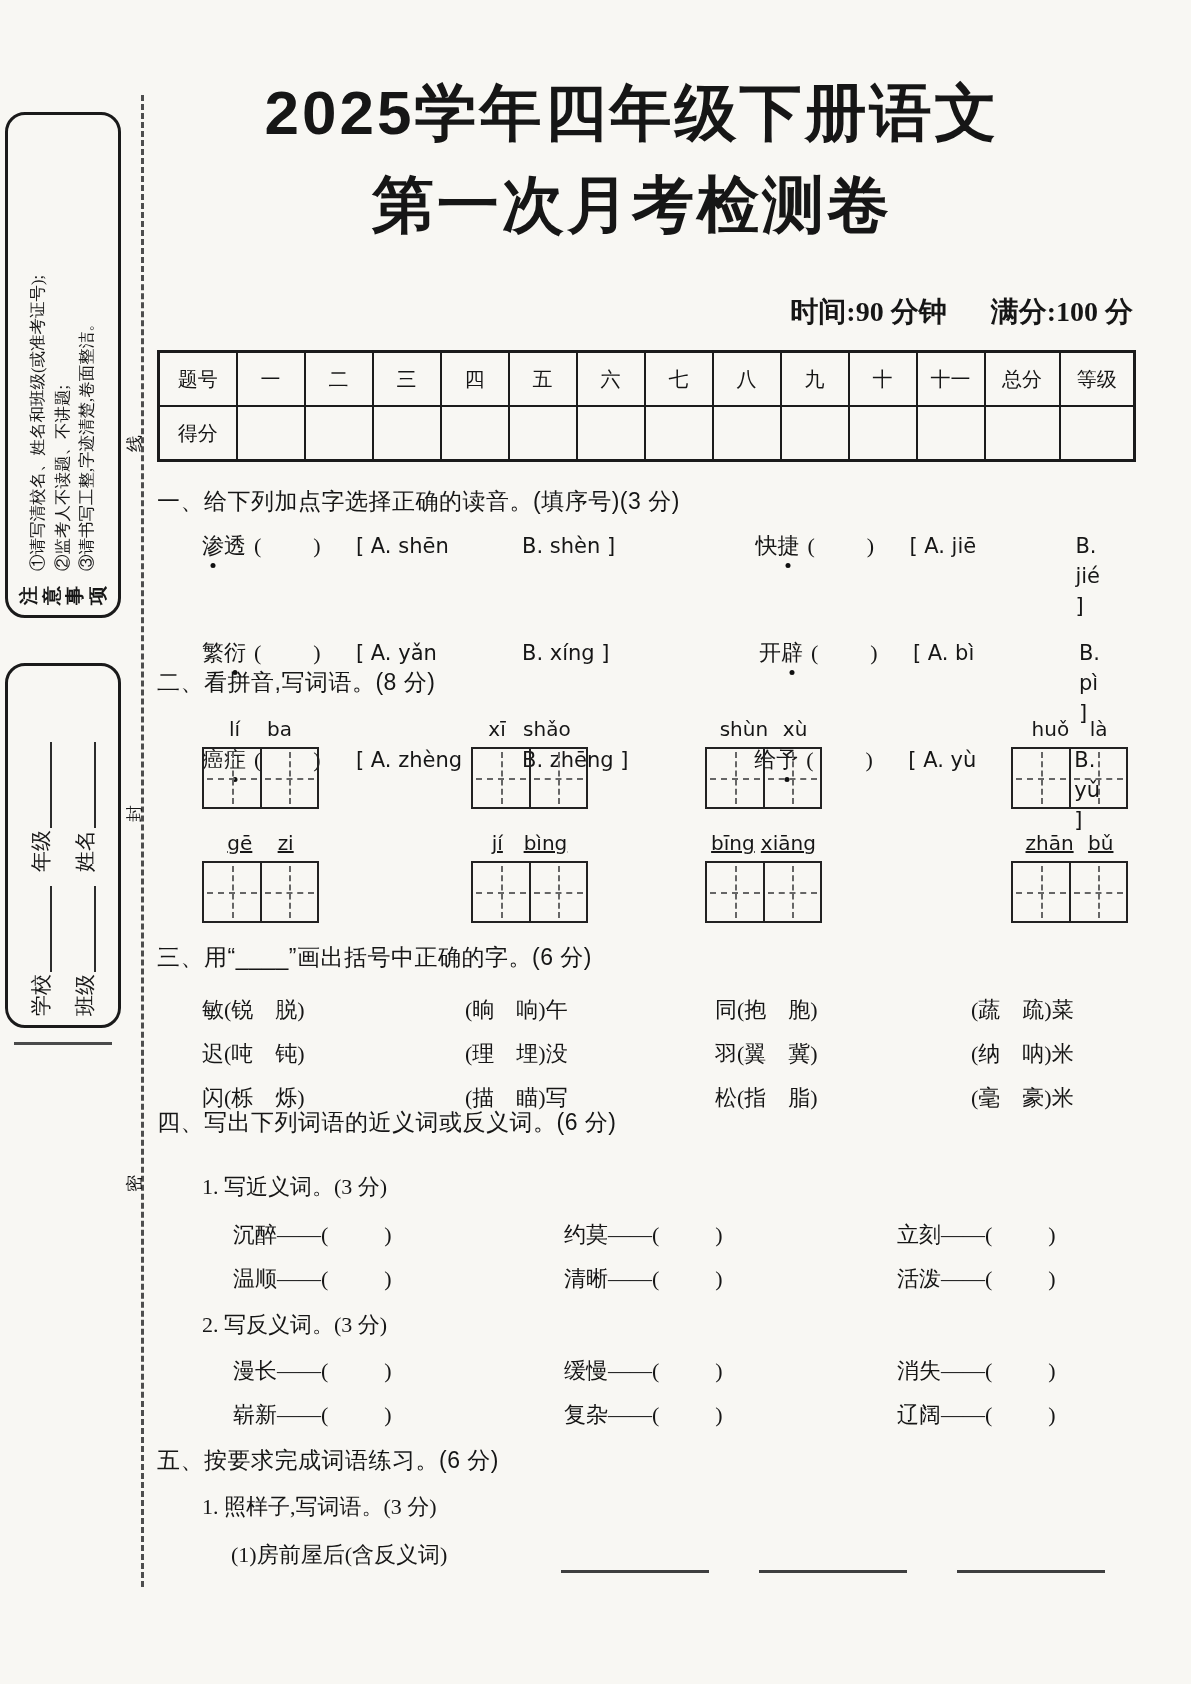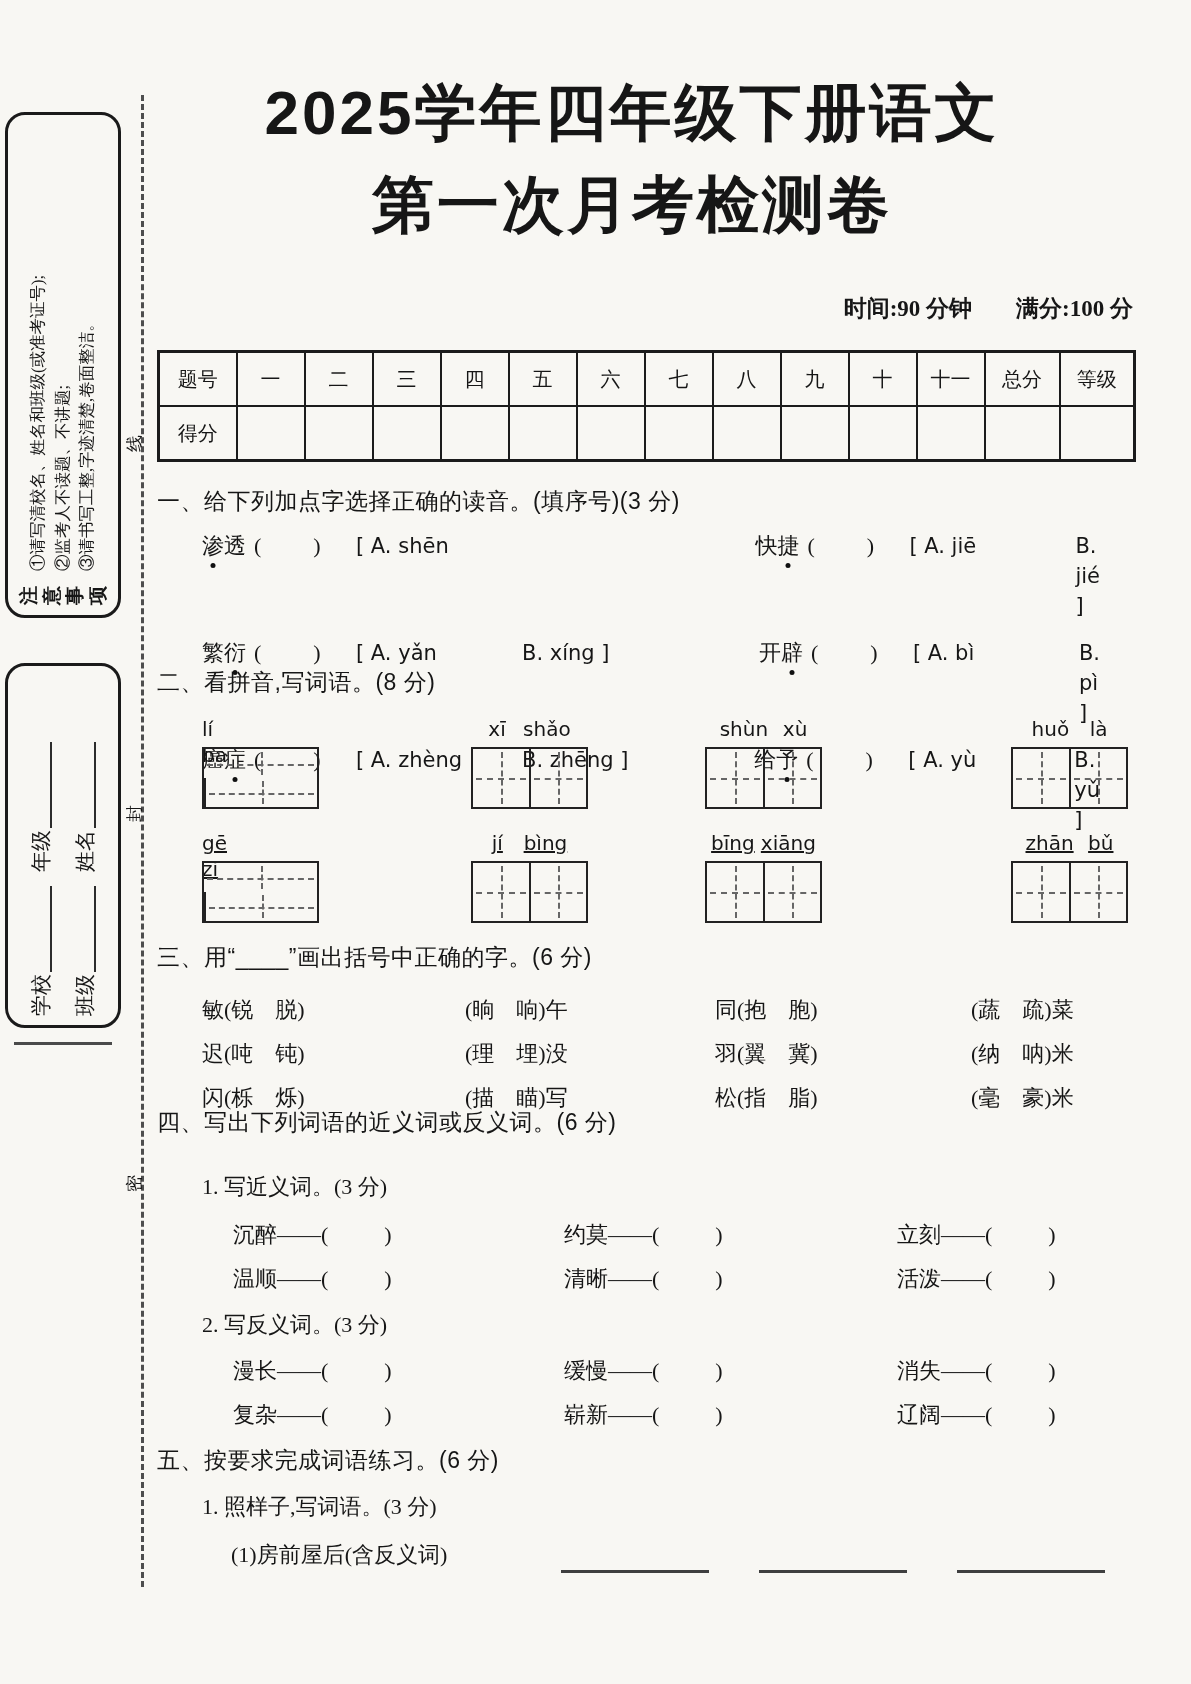--- a/index.html
+++ b/index.html
@@ -21,21 +21,21 @@
   .uline{display:inline-block;width:86px;border-bottom:2px solid #2c2c2c;height:1em;margin:0 14px 3px 2px;}
   .name-underline{position:absolute;left:14px;top:1042px;width:98px;height:3px;background:#4a4a4a;}
   .seal-line{position:absolute;left:141px;top:95px;height:1492px;border-left:3px dashed #4e4e4e;}
   .seal-char{position:absolute;left:124px;width:20px;text-align:center;font-size:17px;transform:rotate(-90deg);}
   .sc-xian{top:432px;} .sc-feng{top:802px;} .sc-mi{top:1172px;}
 
   
   .title{position:absolute;left:144px;width:976px;text-align:center;
          font-family:"Liberation Sans",sans-serif;font-weight:bold;font-size:62px;line-height:1.05;letter-spacing:3px;}
   .title1{top:80px;} .title2{top:172px;}
-  .info{position:absolute;right:58px;top:293px;font-size:23px;font-weight:bold;white-space:nowrap;}
+  .info{position:absolute;right:58px;top:293px;font-size:28px;font-weight:bold;white-space:nowrap;}
   .info span{margin-left:44px;}
 
   
   .score-table{position:absolute;left:157px;top:350px;width:976px;border-collapse:collapse;table-layout:fixed;}
   .score-table td{border:2px solid #1b1b1b;text-align:center;font-size:20px;height:52px;padding:0;
                   font-family:"Liberation Sans",sans-serif;}
   .score-table{border:3px solid #1b1b1b;}
 
   
   .sec-title{position:absolute;left:157px;font-family:"Liberation Sans",sans-serif;
@@ -56,21 +56,21 @@
              width:5px;height:5px;border-radius:50%;background:#111;}
 
   
   .pylabel{position:absolute;width:117px;display:flex;justify-content:space-evenly;
            font-family:"DejaVu Sans",sans-serif;font-size:20px;line-height:26px;}
   .tzg{position:absolute;width:117px;height:62px;border:2.5px solid #222;display:flex;box-sizing:border-box;}
   .cell{flex:1;position:relative;}
   .cell + .cell{border-left:2px solid #222;}
   .cell::before{content:'';position:absolute;top:3px;bottom:3px;left:50%;border-left:2px dashed #666;}
   .cell::after{content:'';position:absolute;left:3px;right:3px;top:50%;border-top:2px dashed #666;}
-  .c0{left:202px;flex-direction:column;} .c1{left:471px;} .c2{left:705px;} .c3{left:1011px;}
+  .c0{left:202px;} .c1{left:471px;} .c2{left:705px;} .c3{left:1011px;}
   .pyr1{top:716px;} .gr1{top:747px;} .pyr2{top:830px;text-decoration:underline;} .gr2{top:861px;}
 
   
   .s3{position:absolute;left:202px;top:995px;width:900px;}
   .s3row{display:grid;grid-template-columns:263px 250px 256px auto;margin-bottom:14px;}
   .s3row > span{font-size:22px;line-height:30px;white-space:pre;}
 
   
   .pairs{position:absolute;left:233px;width:880px;}
   .prow{display:grid;grid-template-columns:331px 333px auto;margin-bottom:14px;}
@@ -177,20 +177,21 @@
   </tbody>
     </table>
 
   <div class="sec-title" style="top:485px">一、给下列加点字选择正确的读音。(填序号)(3 分)</div>
   <div class="q1">
     <div class="q1row">
       <div class="q1item">
         <span class="qword"><span></span><span class="du">渗</span><span>透</span></span>
         <span class="qparen"><span>(</span><span class="sp"></span><span>)</span></span>
         <span class="qopta">[ A. shēn</span>
+        <span class="qoptb">B. shèn ]</span>
       </div>
       <div class="q1item rt">
         <span class="qword"><span>快</span><span class="du">捷</span><span></span></span>
         <span class="qparen"><span>(</span><span class="sp"></span><span>)</span></span>
         <span class="qopta">[ A. jiē</span>
         <span class="qoptb">B. jié ]</span>
       </div>
     </div>
     <div class="q1row">
       <div class="q1item">
@@ -329,22 +330,22 @@
     </div>
   </div>
   <div class="sub" style="top:1310px">2. 写反义词。(3 分)</div>
   <div class="pairs" style="top:1356px">
     <div class="prow">
       <div class="pair"><span>漫长</span><span>——(</span><span class="psp"></span><span>)</span></div>
       <div class="pair"><span>缓慢</span><span>——(</span><span class="psp"></span><span>)</span></div>
       <div class="pair"><span>消失</span><span>——(</span><span class="psp"></span><span>)</span></div>
     </div>
     <div class="prow">
+      <div class="pair"><span>崭新</span><span>——(</span><span class="psp"></span><span>)</span></div>
       <div class="pair"><span>复杂</span><span>——(</span><span class="psp"></span><span>)</span></div>
-      <div class="pair"><span>崭新</span><span>——(</span><span class="psp"></span><span>)</span></div>
       <div class="pair"><span>辽阔</span><span>——(</span><span class="psp"></span><span>)</span></div>
     </div>
   </div>
 
   <div class="sec-title" style="top:1444px">五、按要求完成词语练习。(6 分)</div>
   <div class="sub" style="top:1492px">1. 照样子,写词语。(3 分)</div>
   <div class="s5item">(1)房前屋后(含反义词)</div>
   <div class="blanks">
     <div class="blank-line"></div>
     <div class="blank-line"></div>

